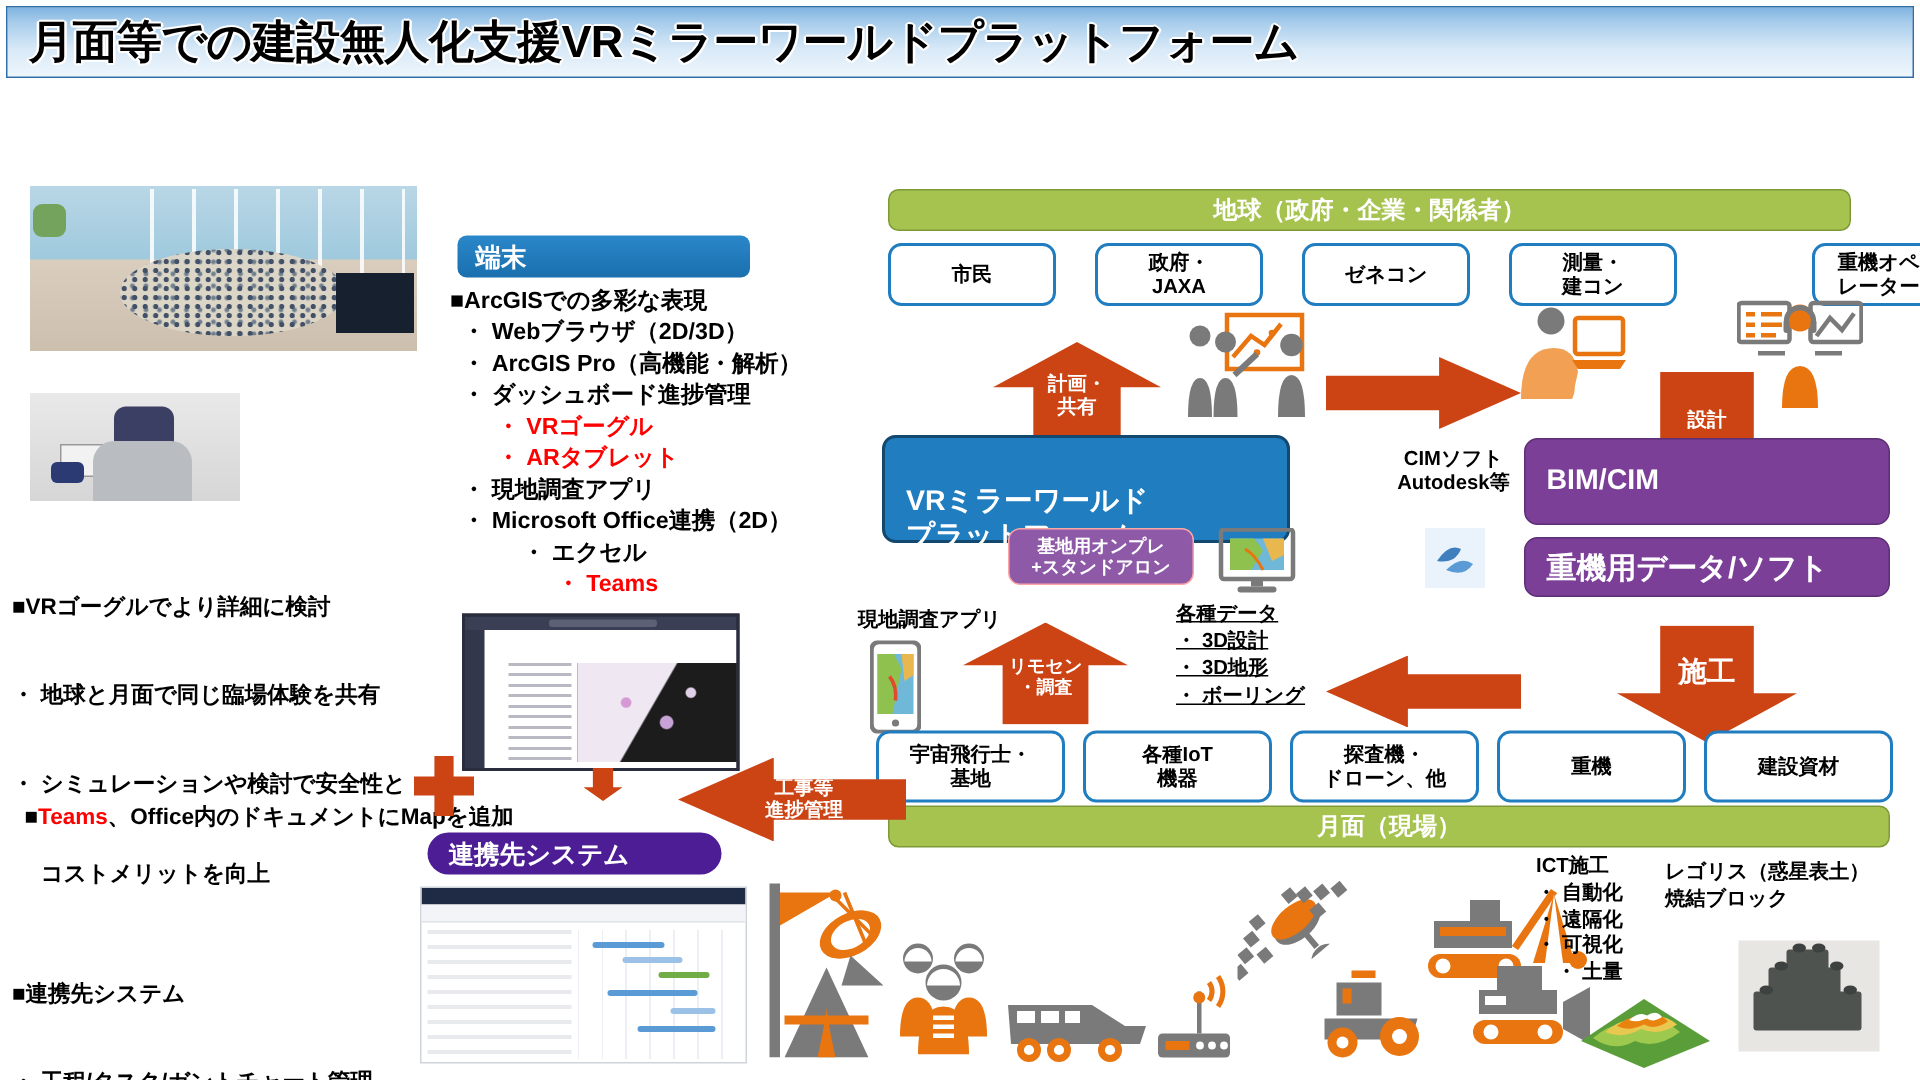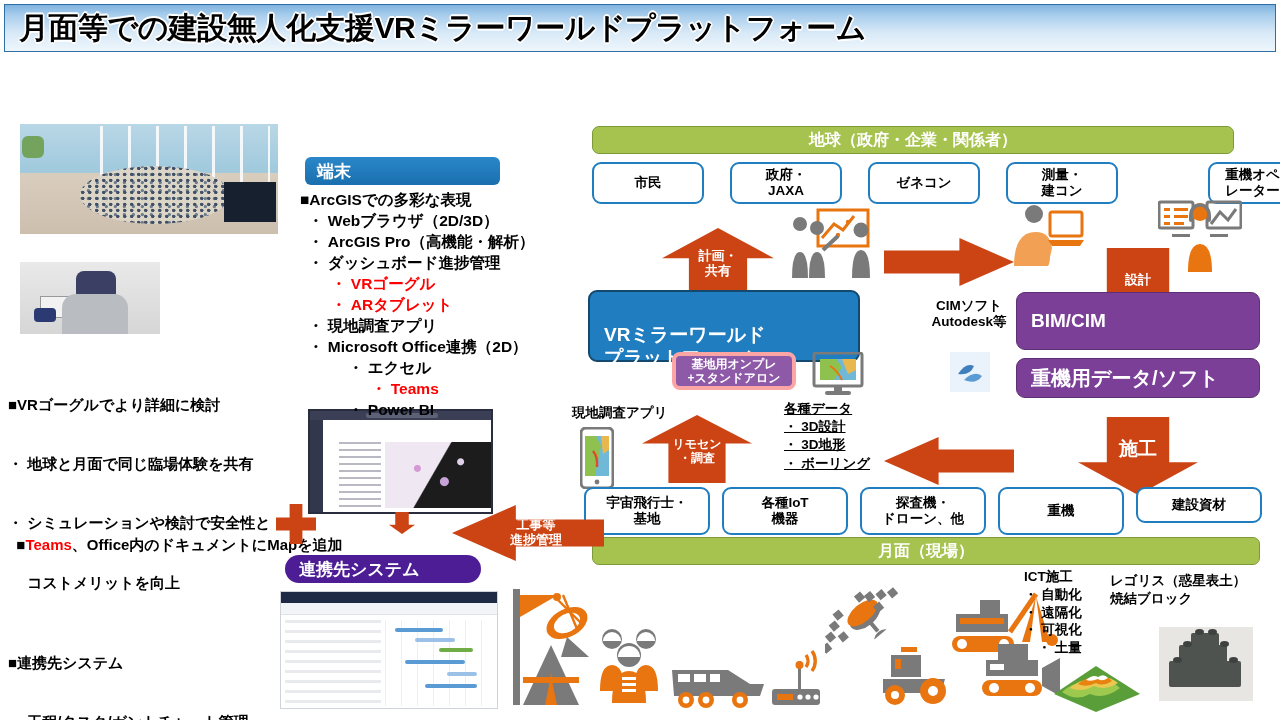--- a/index.html
+++ b/index.html
@@ -112,21 +112,21 @@
     padding-left:14px; font-size:19px;
   }
   #vr-platform-box{
     left:588px; top:290px; width:272px; height:72px;
     background:#1f7dc0; border:2px solid #13496f; border-radius:9px;
     color:#fff; font-weight:bold; font-size:19px; line-height:1.22;
     padding:8px 0 0 14px; white-space:pre-line;
   }
   #onprem-chip{
     left:672px; top:352px; width:124px; height:38px;
-    background:#8e5aa8; border:4px solid #fca5a5; border-radius:8px;
+    background:#8e5aa8; border:1px solid #fca5a5; border-radius:8px;
     color:#fff; font-weight:bold; font-size:12px; line-height:1.2;
     display:flex; align-items:center; justify-content:center; text-align:center; white-space:pre-line;
   }
   #linked-sys-chip{
     left:285px; top:555px; width:196px; height:28px;
     background:#4c1d95; border-radius:14px;
     color:#fff; font-weight:bold; font-size:17px;
     display:flex; align-items:center; padding-left:14px;
   }
 
@@ -216,21 +216,20 @@
   <div class="hd">■ArcGISでの多彩な表現</div>
   <div class="li">・ Webブラウザ（2D/3D）</div>
   <div class="li">・ ArcGIS Pro（高機能・解析）</div>
   <div class="li">・ ダッシュボード進捗管理</div>
   <div class="li red">・ VRゴーグル</div>
   <div class="li red">・ ARタブレット</div>
   <div class="li">・ 現地調査アプリ</div>
   <div class="li">・ Microsoft Office連携（2D）</div>
   <div class="li2">・ エクセル</div>
   <div class="li2 red">・ Teams</div>
-  <div class="li2">・ Power BI</div>
 </div>
 
 <div class="abs txt" style="left:8px; top:355px; width:300px;">
   <div>■VRゴーグルでより詳細に検討</div>
   <div>・ 地球と月面で同じ臨場体験を共有</div>
   <div>・ シミュレーションや検討で安全性と</div>
   <div>　 コストメリットを向上</div>
 </div>
 
 <div class="abs txt" style="left:8px; top:515px; width:400px;">
@@ -392,21 +391,21 @@
   <span style="margin-top:-14px; font-size:19px;">施工</span>
 </div>
 
 <div class="abs wbox" style="left:584px; top:487px; width:126px; height:48px;"><span>宇宙飛行士・
 基地</span></div>
 <div class="abs wbox" style="left:722px; top:487px; width:126px; height:48px;"><span>各種IoT
 機器</span></div>
 <div class="abs wbox" style="left:860px; top:487px; width:126px; height:48px;"><span>探査機・
 ドローン、他</span></div>
 <div class="abs wbox" style="left:998px; top:487px; width:126px; height:48px;"><span>重機</span></div>
-<div class="abs wbox" style="left:1136px; top:487px; width:126px; height:36px;"><span>建設資材</span></div>
+<div class="abs wbox" style="left:1136px; top:487px; width:126px; height:48px;"><span>建設資材</span></div>
 
 <div class="abs green-bar" style="left:592px; top:537px; width:668px; height:28px;">
   <span>月面（現場）</span>
 </div>
 
 <div class="abs arrow ar-left" style="left:452px; top:505px; width:152px; height:56px;">
   <span style="margin-left:16px;">工事等
 進捗管理</span>
 </div>
 

